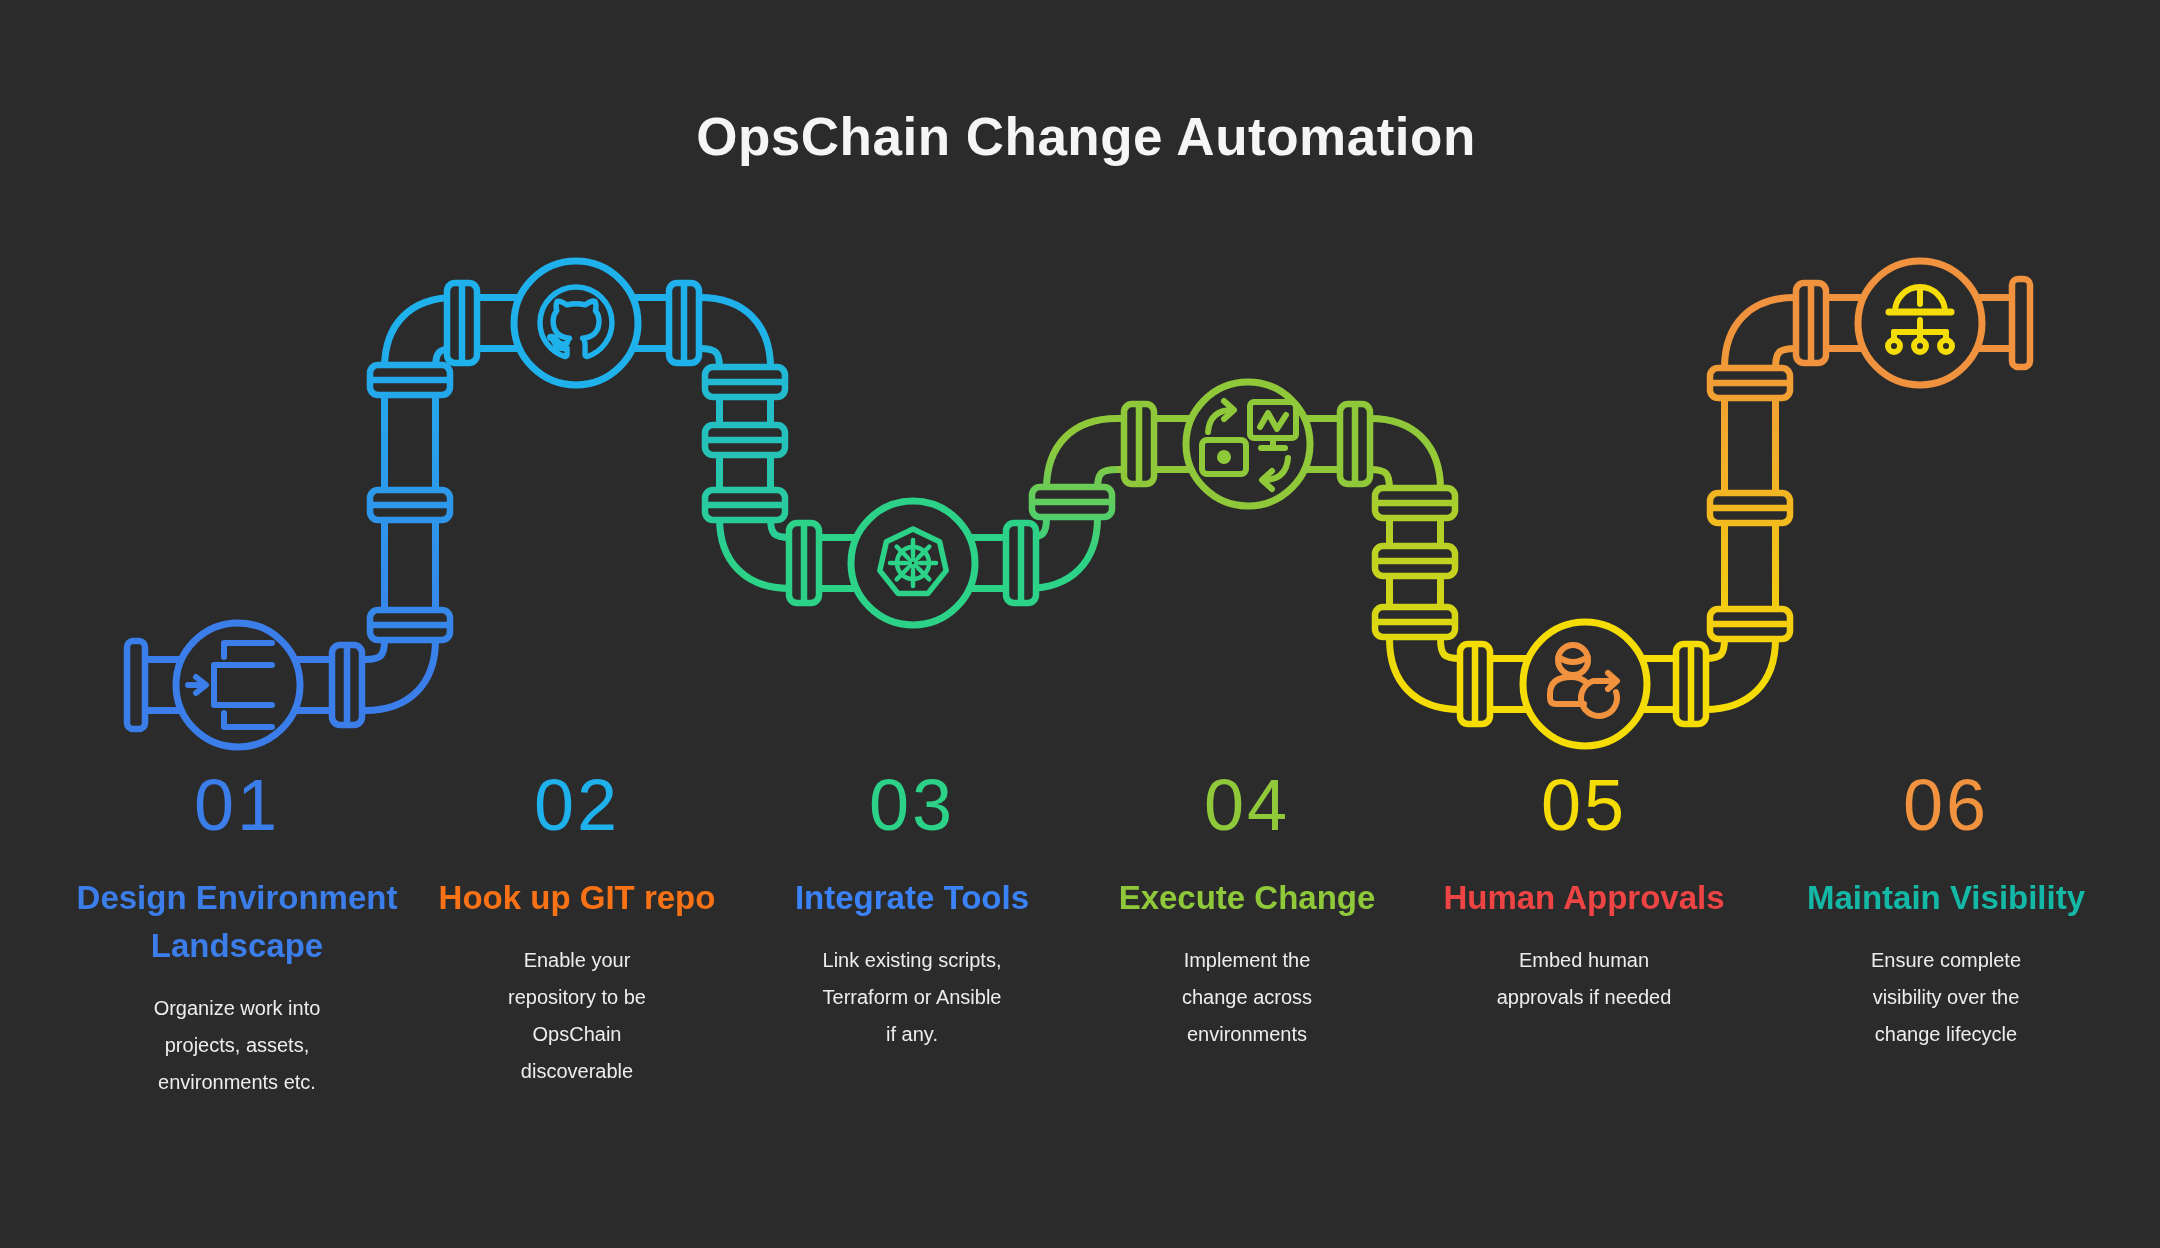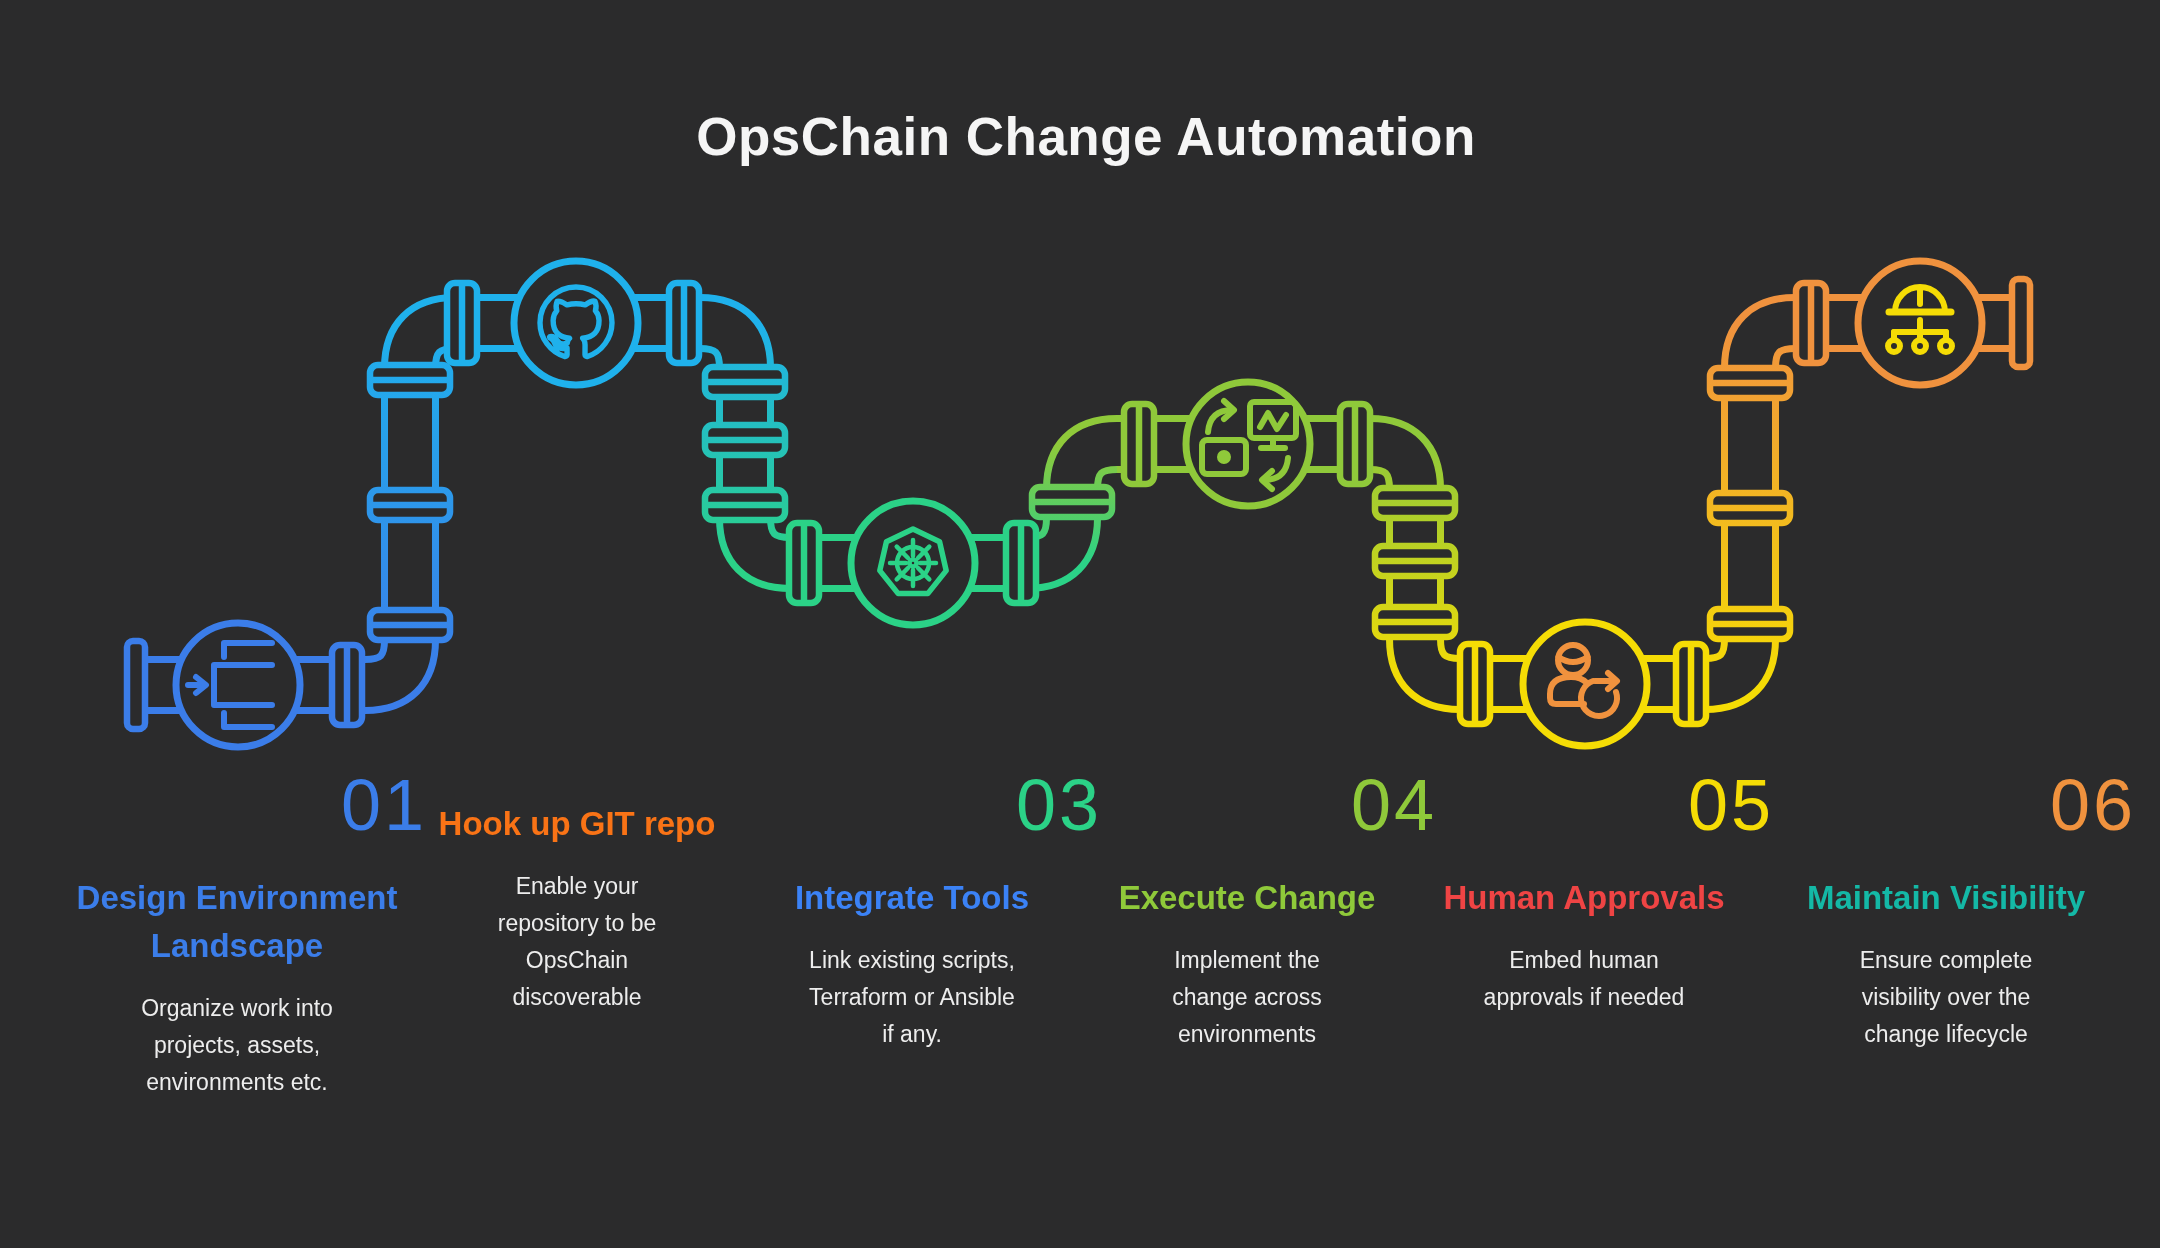--- a/index.html
+++ b/index.html
@@ -17,23 +17,23 @@
   }
   #pipeline-svg { position:absolute; top:0; left:0; }
   .pipe   { fill:none; stroke-width:58; stroke-linecap:butt; }
   .pipebg { fill:none; stroke:var(--bg); stroke-width:44; stroke-linecap:butt; }
   .cpl    { fill:var(--bg); stroke-width:6.5; }
   .cpl-div{ stroke-width:6.5; }
   .cap    { fill:var(--bg); stroke-width:6.5; }
   .node   { fill:var(--bg); stroke-width:7; }
   .ic     { fill:none; stroke-linecap:round; stroke-linejoin:round; }
   .col { position:absolute; top:768px; width:380px; text-align:center; }
-  .step-num   { font-size:72px; line-height:74px; font-weight:400; letter-spacing:3px;text-align:right; }
+  .step-num   { font-size:72px; line-height:74px; font-weight:400; letter-spacing:3px; }
   .step-title { margin-top:32px; font-size:33px; line-height:48px; font-weight:700; white-space:pre-line; }
-  .step-desc  { margin-top:20px; font-size:23px; line-height:37px; font-weight:400; white-space:pre-line; }
+  .step-desc  { margin-top:20px; font-size:20px; line-height:37px; font-weight:400; white-space:pre-line; }
 </style>
 </head>
 <body>
 
 <div id="stage">
 
   <h1 id="main-title" style="color: rgb(245, 245, 245);">OpsChain Change Automation</h1>
 
   <svg id="pipeline-svg" width="2160" height="1248" viewBox="0 0 2160 1248">
     <defs>
@@ -221,20 +221,21 @@
 
   <div class="col" style="left:47px">
     <div class="step-num" style="color: rgb(59, 125, 233);">01</div>
     <div class="step-title" style="color: rgb(59, 125, 233);">Design Environment
 Landscape</div>
     <div class="step-desc" style="color: rgb(237, 237, 237);">Organize work into
 projects, assets,
 environments etc.</div>
   </div>
   <div class="col" style="left:387px">
+    <div class="step-num" style="color: rgb(31, 177, 236);">02</div>
     <div class="step-title" style="color: #f97316;">Hook up GIT repo</div>
     <div class="step-desc" style="color: rgb(237, 237, 237);">Enable your
 repository to be
 OpsChain
 discoverable</div>
   </div>
   <div class="col" style="left:722px">
     <div class="step-num" style="color: rgb(43, 210, 135);">03</div>
     <div class="step-title" style="color: #3b82f6;">Integrate Tools</div>
     <div class="step-desc" style="color: rgb(237, 237, 237);">Link existing scripts,

